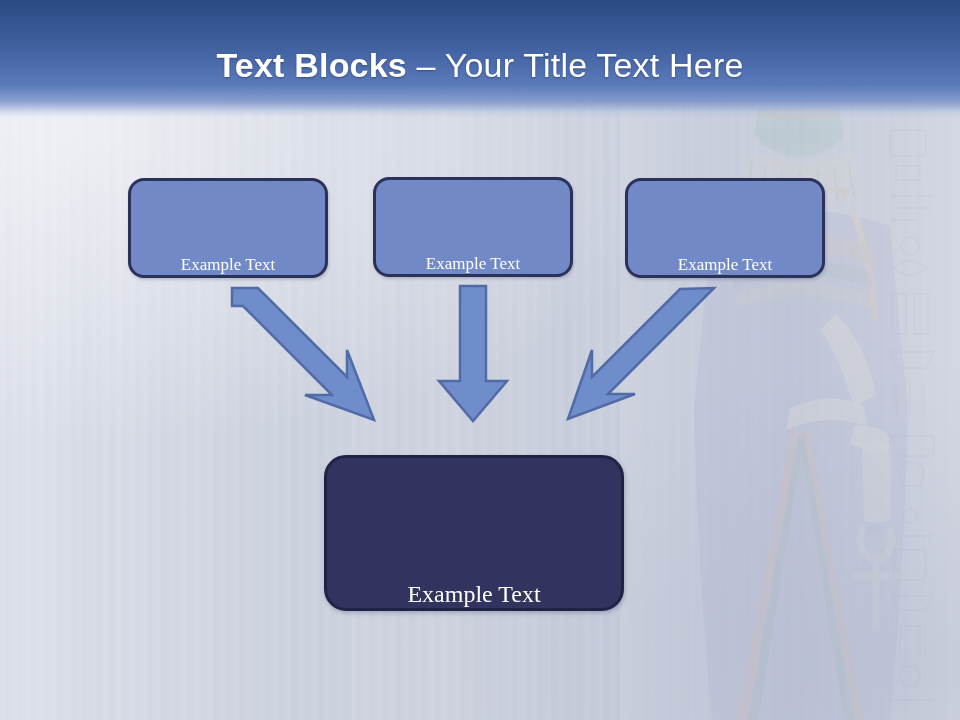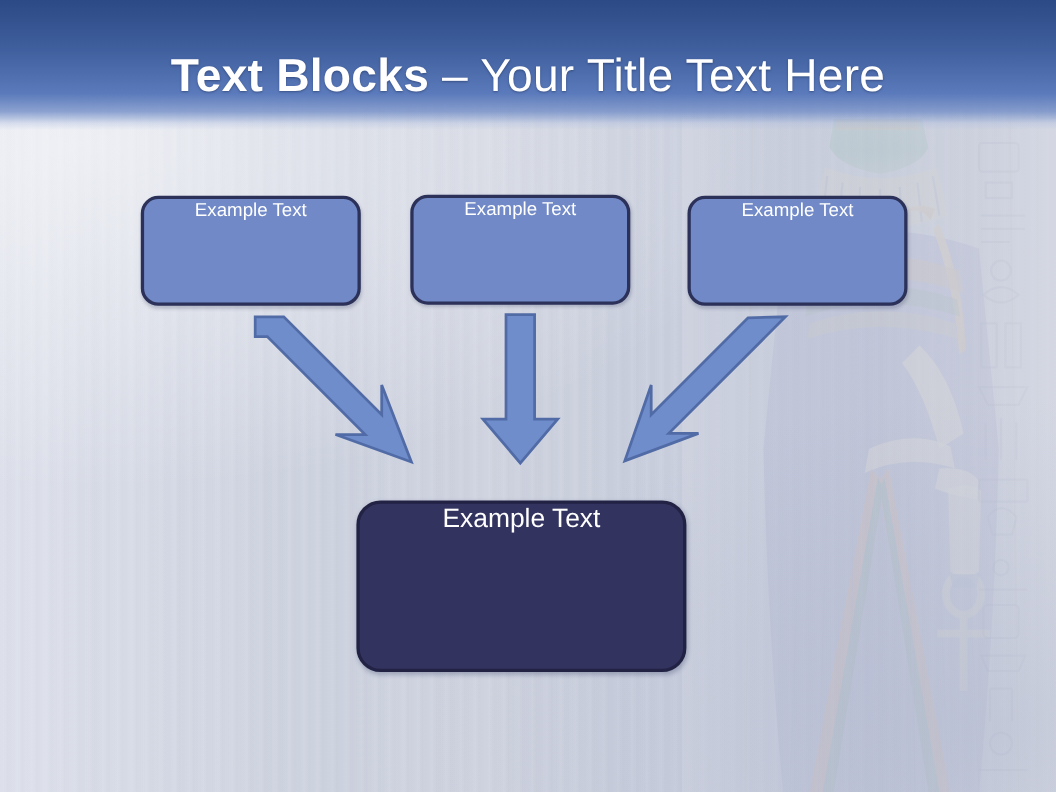--- a/index.html
+++ b/index.html
@@ -111,39 +111,40 @@
         rgba(112,140,198,0.78) 86%,
         rgba(170,186,222,0.34) 95%,
         rgba(211,215,226,0.0) 100%);
   }
   .title-text {
     position: absolute;
     left: 0; right: 0;
     top: 48px;
     text-align: center;
     color: #ffffff;
-    font-size: 42px;
+    font-size: 34px;
     letter-spacing: .2px;
     line-height: 1;
     text-shadow: 0 1px 2px rgba(20,36,72,0.45);
     white-space: nowrap;
   }
   .title-strong { font-weight: 700; }
   .title-rest   { font-weight: 400; }
 
   
   .node {
     position: absolute;
     box-sizing: border-box;
     display: flex;
-    align-items: flex-start;
+    align-items: flex-end;
     justify-content: center;
     color: #ffffff;
     border-style: solid;
     border-radius: 18px;
+    font-family: Liberation Serif, serif;
   }
   .node-top {
     width: 200px;
     height: 100px;
     background: #7189c7;
     border-width: 3px;
     border-color: #2b3159;
     border-radius: 16px;
     font-size: 17px;
     box-shadow: 1px 2px 3px rgba(40,50,90,0.22);

